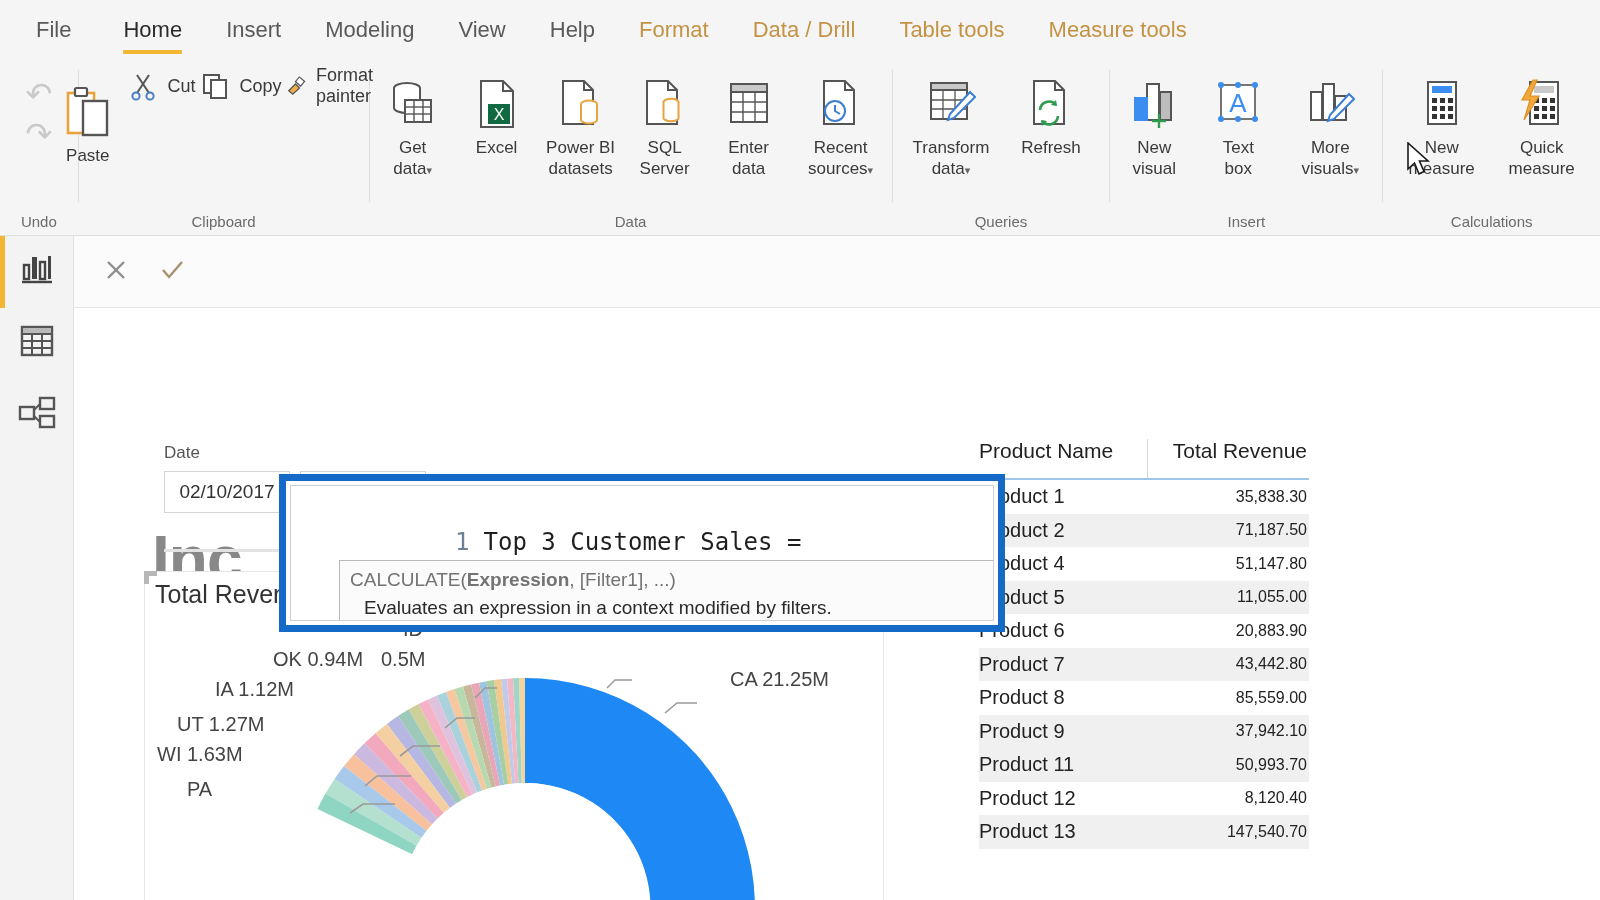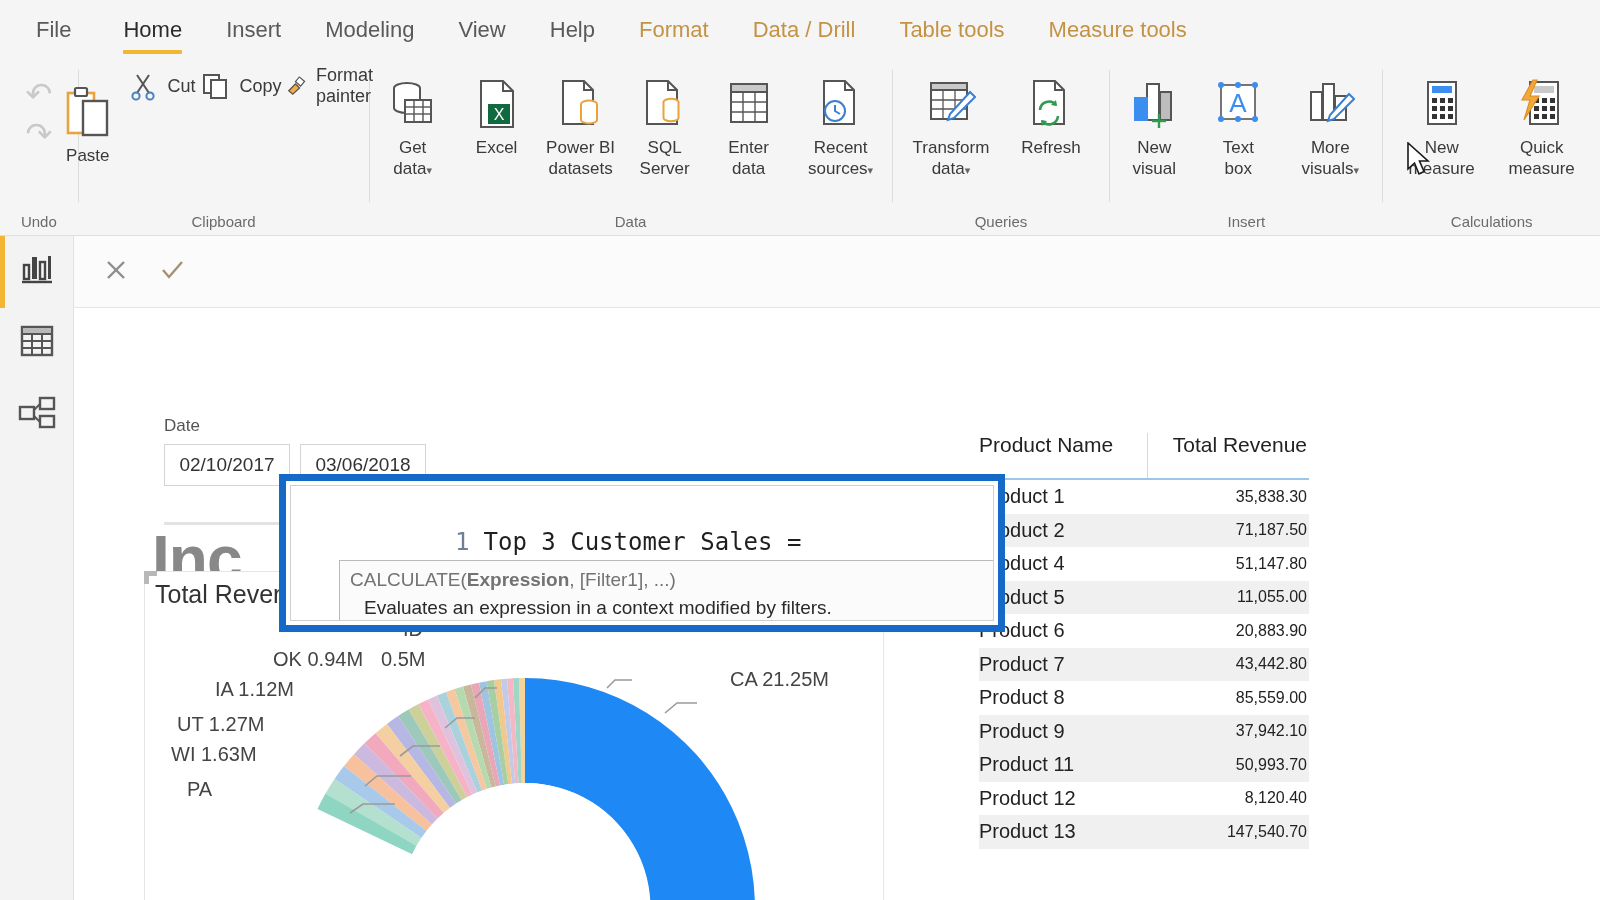--- a/index.html
+++ b/index.html
@@ -146,21 +146,21 @@
     width: 660px; height: 62px;
     background: #fbfbfb; border: 1px solid #b9b9b9;
     padding: 5px 10px 0 10px;
   }
   .intelli-sig { font-size: 19px; color: #737373; line-height: 1.45; white-space: nowrap; }
   .intelli-sig b { font-weight: 700; }
   .intelli-desc { font-size: 19px; color: #2a2a2a; line-height: 1.45; padding-left: 14px; white-space: nowrap; }
 
   
   .slicer { position: absolute; left: 90px; top: 180px; width: 440px; height: 130px; }
-  .slicer-label { font-size: 17px; color: #555; margin-bottom: 8px; }
+  .slicer-label { font-size: 17px; color: #555; margin-bottom: 8px; margin-top: 27px; }
   .slicer-boxes { display: flex; gap: 10px; }
   .slicer-box {
     width: 126px; height: 42px; border: 1px solid #d4d4d4; background: #fff;
     display: flex; align-items: center; justify-content: center;
     font-size: 19px; color: #333; cursor: default;
   }
   .slider-row { position: relative; margin-top: 16px; width: 405px; height: 44px; }
   .slider-track {
     position: absolute; left: 0; top: 20px; width: 405px; height: 3px; background: #e3e3e3;
   }
@@ -194,21 +194,21 @@
   .dlabel {
     position: absolute; font-size: 20px; color: #444; white-space: nowrap;
   }
 
   
   .tablevis {
     position: absolute; left: 905px; top: 200px; width: 330px; height: 470px;
   }
   .tv-head { display: flex; align-items: flex-end; height: 44px; border-bottom: 2px solid #9ec6ea; }
   .tv-th {
-    font-size: 21px; color: #222; padding-bottom: 21px;
+    font-size: 21px; color: #222; padding-bottom: 15px;
   }
   .tv-th.name { width: 168px; }
   .tv-th.rev { width: 162px; text-align: right; padding-right: 2px; border-left: 1px solid #d8d8d8; padding-left: 10px; }
   .tv-row { display: flex; height: 33.5px; align-items: center; }
   .tv-row.alt { background: #f0f0f0; }
   .tv-name { width: 168px; font-size: 20px; color: #222; }
   .tv-rev { width: 162px; font-size: 16px; color: #222; text-align: right; padding-right: 2px; }
 
   
   .mouse { position: absolute; left: 1406px; top: 142px; }
@@ -669,21 +669,21 @@
             <path d="M520 105 L532 95 L552 95"></path>
           </g>
         </svg>
 
         <div class="dlabel" style="left:585px; top:60px;">CA 21.25M</div>
         <div class="dlabel" style="left:258px; top:10px;">ID</div>
         <div class="dlabel" style="left:236px; top:40px;">0.5M</div>
         <div class="dlabel" style="left:128px; top:40px;">OK 0.94M</div>
         <div class="dlabel" style="left:70px; top:70px;">IA 1.12M</div>
         <div class="dlabel" style="left:32px; top:105px;">UT 1.27M</div>
-        <div class="dlabel" style="left:26px; top:135px;">WI 1.63M</div>
+        <div class="dlabel" style="left:12px; top:135px;">WI 1.63M</div>
         <div class="dlabel" style="left:42px; top:170px;">PA</div>
       </div>
     </div>
 
     <div class="tablevis">
       <div class="tv-head">
         <div class="tv-th name">Product Name</div>
         <div class="tv-th rev">Total Revenue</div>
       </div>
       <div id="tv-body">

